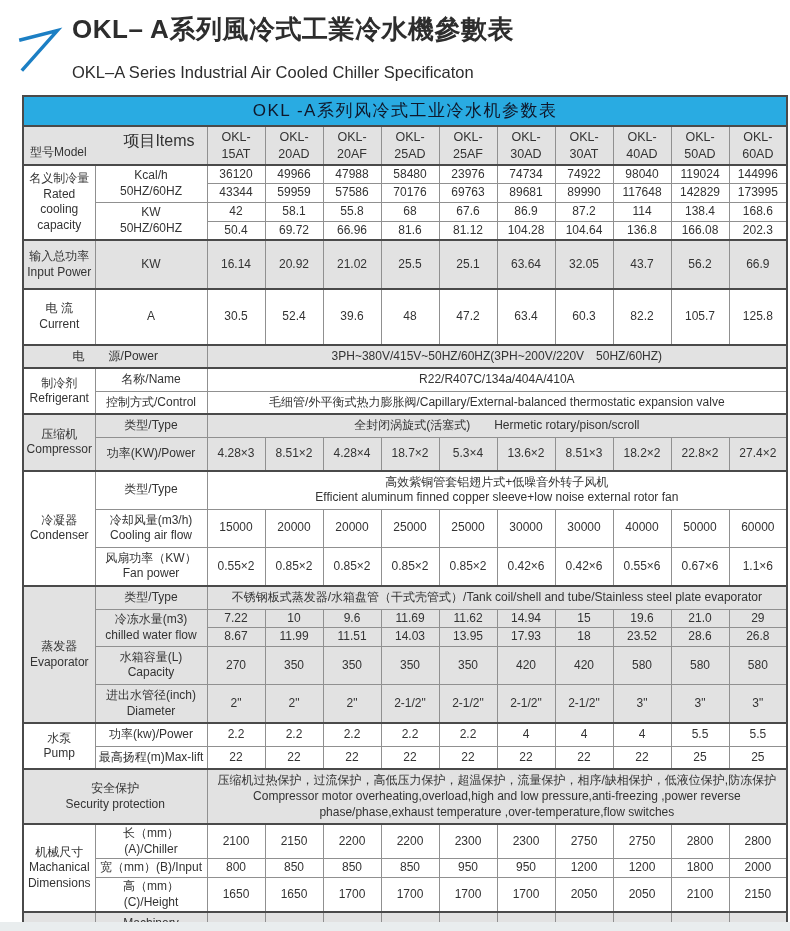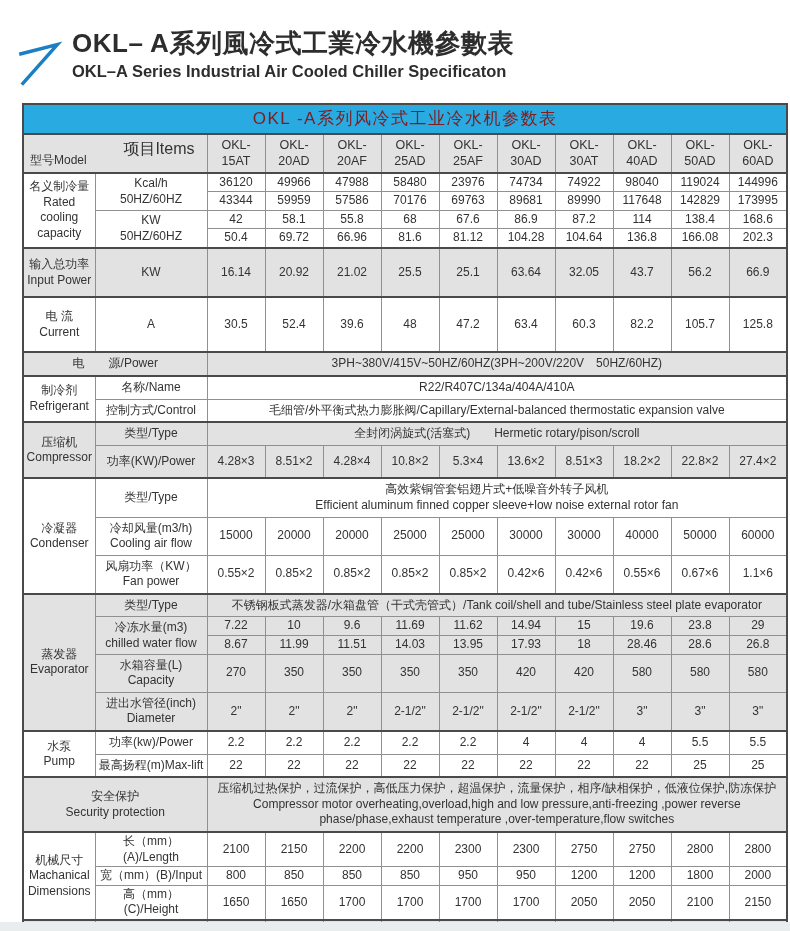--- a/index.html
+++ b/index.html
@@ -3,39 +3,39 @@
 <meta charset="utf-8">
 <style>
   html,body{margin:0;padding:0;}
   body{
     width:790px;height:931px;position:relative;overflow:hidden;
     background:#ffffff;
     font-family:"Liberation Sans","DejaVu Sans",sans-serif;
     color:#333;
   }
   
-  .hdr{display:flex;align-items:flex-start;padding:28px 0 0 14px;}
+  .hdr{display:flex;align-items:flex-start;padding:14px 0 0 14px;}
   .hdr .arrow{width:52px;height:56px;margin-top:6px;flex:0 0 auto;}
   .hdr .titles{margin-left:6px;}
   .hdr h1{margin:0;font-size:26px;font-weight:600;color:#2d2d2d;letter-spacing:.5px;line-height:1.2;}
-  .hdr .sub{margin-top:3px;font-size:16.5px;font-weight:700;color:#2d2d2d;}
+  .hdr .sub{margin-top:18px;font-size:16.5px;font-weight:400;color:#2d2d2d;}
   
   table.spec{
     margin:13px 0 0 22px;width:766px;
     border-collapse:collapse;table-layout:fixed;
     border:2px solid var(--border-dark,#4a4a4a);
   }
   table.spec td{
     border:1px solid var(--border-light,#909090);
     text-align:center;vertical-align:middle;
     font-size:12px;line-height:1.3;color:#333;
     white-space:pre-line;padding:3px 1px;overflow:hidden;
   }
   tr.banner td{
-    background:var(--accent,#29abe2);color:#7f1d1d;
+    background:var(--accent,#29abe2);color:#0f172a;
     font-size:17px;font-weight:500;letter-spacing:1.5px;
     padding:3px 16px;border-color:var(--accent,#29abe2);
   }
   tr.g td{background:var(--sec-gray,#e2e2e2);}
   tr.sec td{border-top:2px solid var(--border-dark,#4a4a4a);}
   tr.head td{font-size:12.5px;padding:2px 1px;}
   tr.slim td{padding:1px 1px;}
   tr.tall td{padding:8px 1px;}
   tr.xtall td{padding:11px 1px;}
   td.fs10{font-size:10.6px;}
@@ -201,21 +201,21 @@
         <td rowspan="2">压缩机
 Compressor</td>
         <td>类型/Type</td>
         <td colspan="10">全封闭涡旋式(活塞式)　　Hermetic rotary/pison/scroll</td>
       </tr>
       <tr class="g tall">
         <td>功率(KW)/Power</td>
         <td>4.28×3</td>
         <td>8.51×2</td>
         <td>4.28×4</td>
-        <td>10.8×2</td>
+        <td>18.7×2</td>
         <td>5.3×4</td>
         <td>13.6×2</td>
         <td>8.51×3</td>
         <td>18.2×2</td>
         <td>22.8×2</td>
         <td>27.4×2</td>
       </tr>
       <tr class="sec">
         <td rowspan="3">冷凝器
 Condenser</td>
@@ -261,32 +261,32 @@
         <td rowspan="2">冷冻水量(m3)
 chilled water flow</td>
         <td>7.22</td>
         <td>10</td>
         <td>9.6</td>
         <td>11.69</td>
         <td>11.62</td>
         <td>14.94</td>
         <td>15</td>
         <td>19.6</td>
-        <td>23.8</td>
+        <td>21.0</td>
         <td>29</td>
       </tr>
       <tr class="g slim">
         <td>8.67</td>
         <td>11.99</td>
         <td>11.51</td>
         <td>14.03</td>
         <td>13.95</td>
         <td>17.93</td>
         <td>18</td>
-        <td>28.46</td>
+        <td>23.52</td>
         <td>28.6</td>
         <td>26.8</td>
       </tr>
       <tr class="g">
         <td>水箱容量(L)
 Capacity</td>
         <td>270</td>
         <td>350</td>
         <td>350</td>
         <td>350</td>
@@ -343,21 +343,21 @@
         <td colspan="2">安全保护
 Security protection</td>
         <td colspan="10">压缩机过热保护，过流保护，高低压力保护，超温保护，流量保护，相序/缺相保护，低液位保护,防冻保护
 Compressor motor overheating,overload,high and low pressure,anti-freezing ,power reverse
 phase/phase,exhaust temperature ,over-temperature,flow switches</td>
       </tr>
       <tr class="sec slim">
         <td rowspan="3">机械尺寸
 Machanical
 Dimensions</td>
-        <td>长（mm）(A)/Length</td>
+        <td>长（mm）(A)/Chiller</td>
         <td>2100</td>
         <td>2150</td>
         <td>2200</td>
         <td>2200</td>
         <td>2300</td>
         <td>2300</td>
         <td>2750</td>
         <td>2750</td>
         <td>2800</td>
         <td>2800</td>

